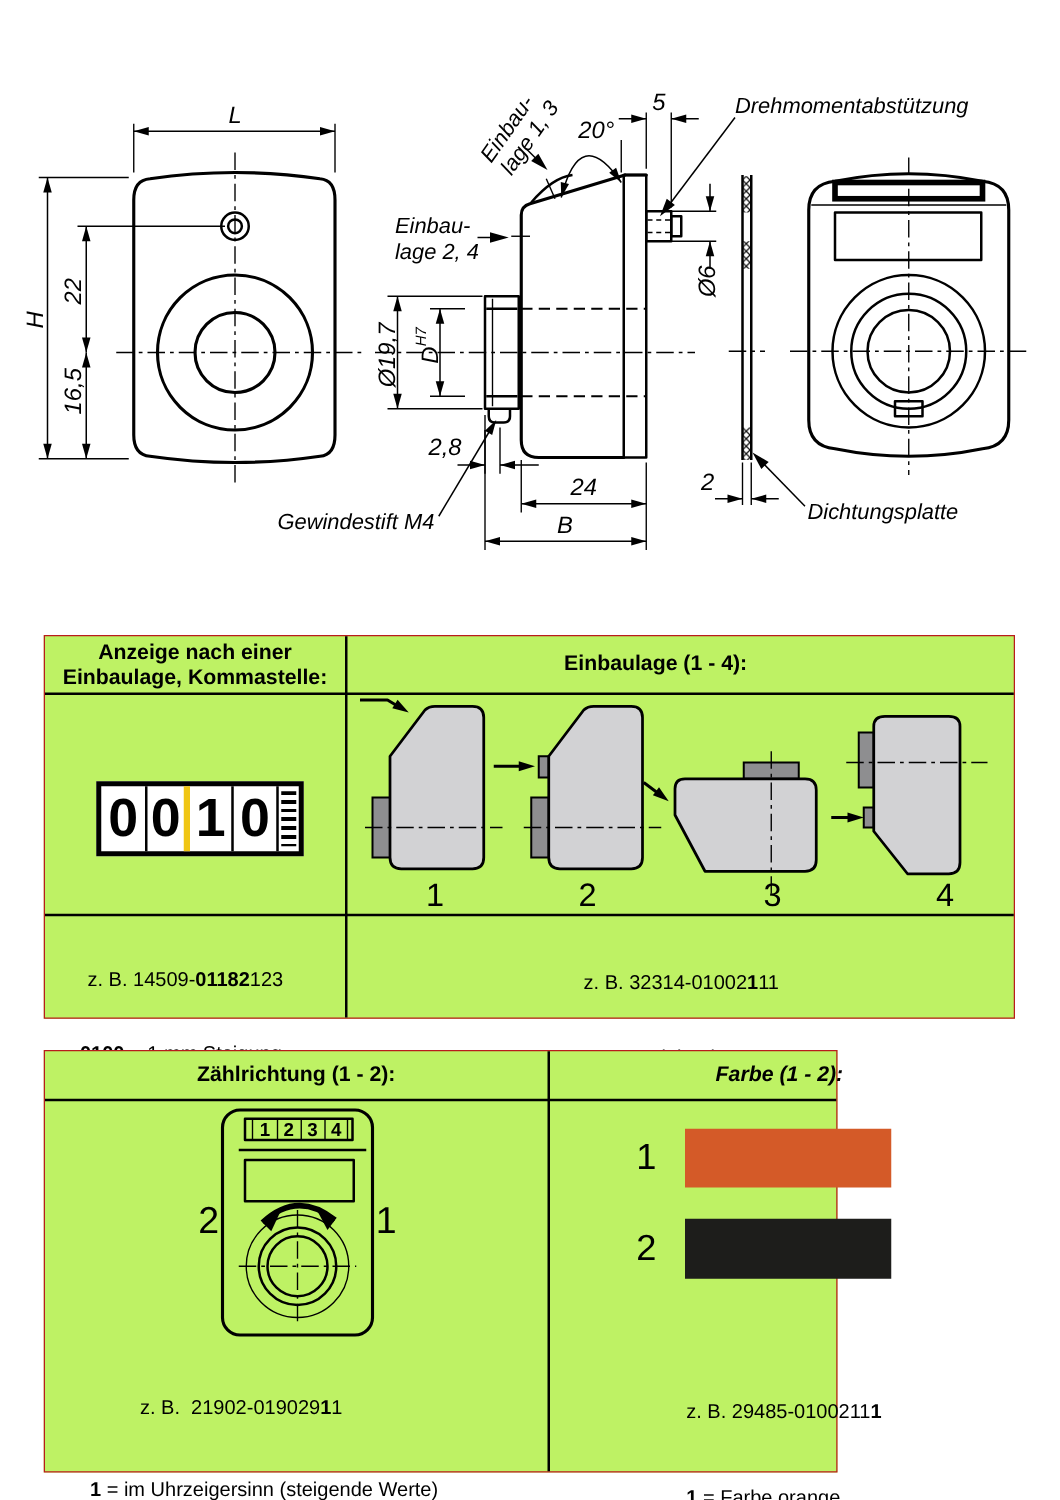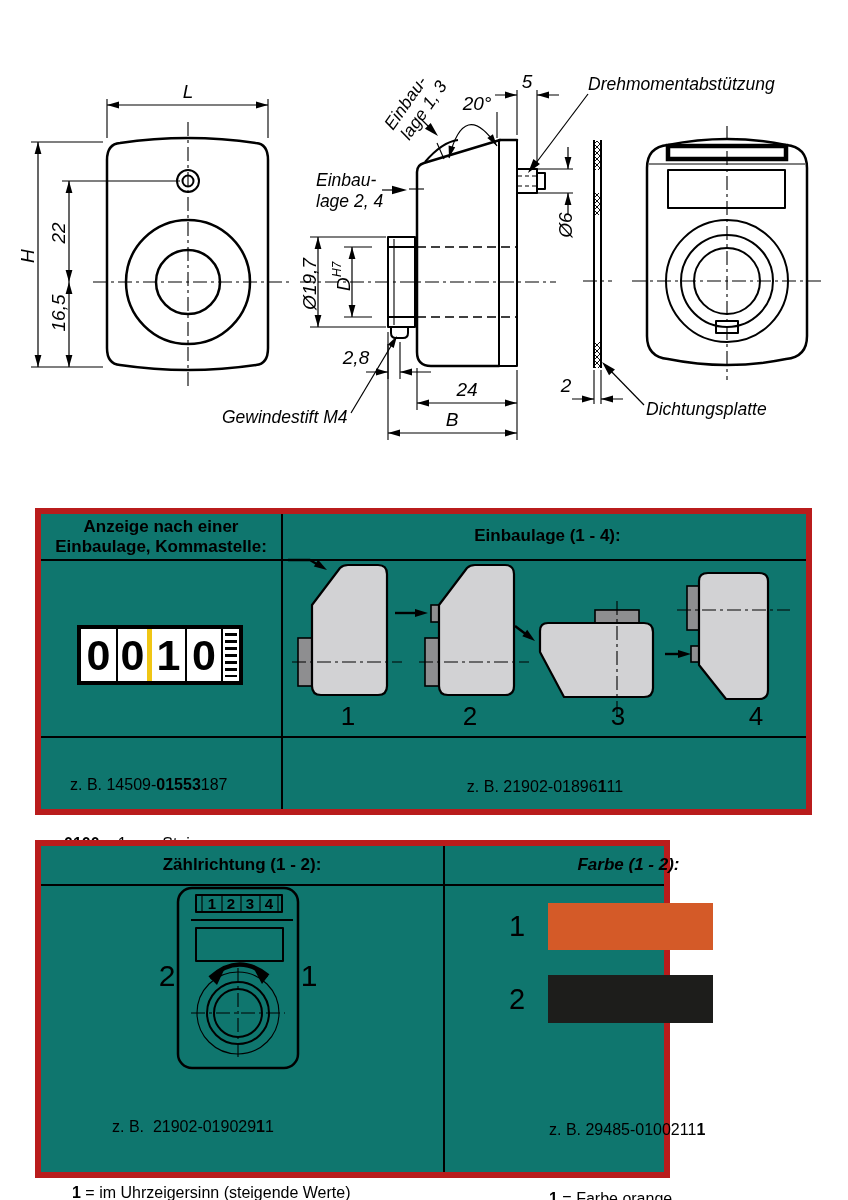--- a/index.html
+++ b/index.html
@@ -19,21 +19,21 @@
   text.dimsup{font:italic 12px "Liberation Sans",sans-serif;fill:#000;}
   text.lbl{font:italic 17.5px "Liberation Sans",sans-serif;fill:#000;}
   text.num{font:26px "Liberation Sans",sans-serif;fill:#000;}
   text.dialnum{font:bold 15px "Liberation Sans",sans-serif;fill:#000;}
   text.sidenum{font:30px "Liberation Sans",sans-serif;fill:#000;}
   .figbody{fill:#d2d2d4;stroke:#000;stroke-width:2.2;stroke-linejoin:round;}
   .figtab{fill:#8e8e90;stroke:#000;stroke-width:1.6;}
   .figarrow{fill:none;stroke:#000;stroke-width:2.4;stroke-linejoin:round;}
 
   
-  .tbl{position:absolute;border:6px solid #b91c1c;box-sizing:border-box;background:#0f766e;}
+  .tbl{position:absolute;border:1px solid #b91c1c;box-sizing:border-box;background:#bef264;}
   .tbl .hline{position:absolute;left:0;right:0;height:2px;background:#000;}
   .tbl .vline{position:absolute;top:0;bottom:0;width:2px;background:#000;}
   .hdr{position:absolute;font-weight:bold;font-size:17px;line-height:20px;text-align:center;}
 
   .cap{position:absolute;font-size:16px;line-height:20px;white-space:pre;}
   .cap b{font-weight:bold;}
   .cap .ind{padding-left:36px;}
   .cap .ind40{padding-left:40px;}
   .cap.center{text-align:center;}
 
@@ -258,21 +258,21 @@
   </svg>
 
   <div class="tbl" style="left:35px;top:508px;width:777px;height:307px;">
     <div class="hline" style="top:45px;"></div>
     <div class="hline" style="top:222px;"></div>
     <div class="vline" style="left:240px;"></div>
     <div class="hdr" style="left:0;top:3px;width:240px;">
       <div>Anzeige nach einer</div>
       <div>Einbaulage, Kommastelle:</div>
     </div>
-    <div class="hdr" style="left:242px;top:12px;width:529px;">Einbaulage (1 - 4):</div>
+    <div class="hdr" style="left:224px;top:12px;width:529px;">Einbaulage (1 - 4):</div>
   </div>
 
   <div id="counter">
     <div class="cnt-cell cnt-b" style="width:35px;">0</div>
     <div class="cnt-cell" style="width:29px;">0</div>
     <div id="comma-bar" style="background: rgb(240, 198, 20);"></div>
     <div class="cnt-cell cnt-b" style="width:33px;">1</div>
     <div class="cnt-cell cnt-b" style="width:34px;">0</div>
     <div id="knurl">
         <div class="stripes"></div>
@@ -317,27 +317,27 @@
       <rect class="figtab" x="413" y="93" width="8" height="16"></rect>
       <path class="figbody" d="M 421,28 Q 421,20 430,20 L 481,20 Q 490,20 490,28 L 490,137 Q 490,146 481,146 L 448,146 L 421,112 Z"></path>
       <path class="cl" d="M 399,57 H 512"></path>
       <path class="figarrow" d="M 387,101 L 405,101"></path>
       <use href="#fa" class="arr" transform="translate(413,101)"></use>
       <text class="num" x="478" y="172" text-anchor="middle">4</text>
     </g>
   </svg>
 
   <div class="cap" style="left:64px;top:736px;width:212px;line-height:19.5px;">
-    <div style="padding-left:6px;"><span>z. B. 14509-</span><b>01553</b><span>187</span></div>
+    <div style="padding-left:6px;"><span>z. B. 14509-</span><b>01182</b><span>123</span></div>
     <div><b>0100</b><span> = 1 mm Steigung,</span></div>
     <div><b>2</b><span> = Kommastelle an</span></div>
     <div class="ind">2. Stelle von rechts</div>
   </div>
   <div class="cap center" style="left:280px;top:737px;width:530px;">
-    <div><span>z. B. 21902-01896</span><b>1</b><span>11</span></div>
+    <div><span>z. B. 32314-01002</span><b>1</b><span>11</span></div>
     <div><b>1</b><span> = Einbaulage</span></div>
   </div>
 
   <div class="tbl" style="left:35px;top:840px;width:635px;height:338px;">
     <div class="hline" style="top:38px;"></div>
     <div class="vline" style="left:402px;"></div>
     <div class="hdr" style="left:0;top:9px;width:402px;">Zählrichtung (1 - 2):</div>
     <div class="hdr" style="left:404px;top:9px;width:367px;font-style:italic;">Farbe (1 - 2):</div>
   </div>
 

